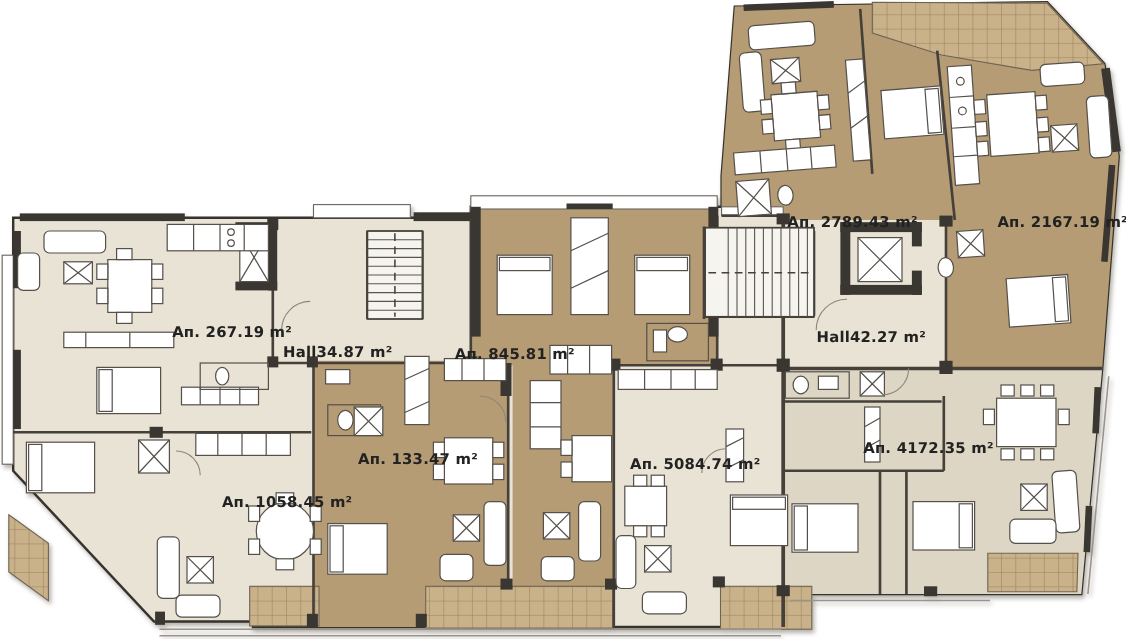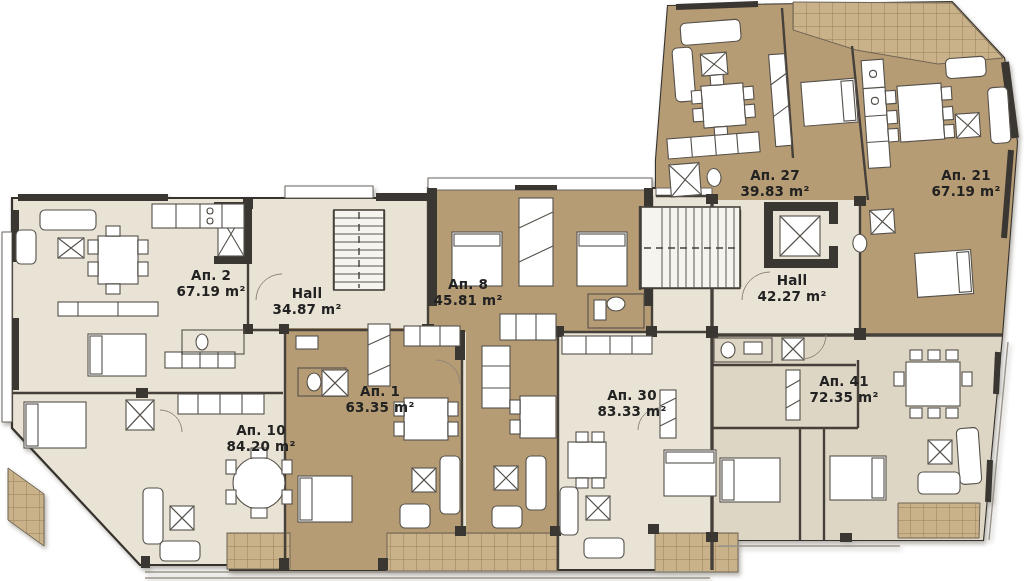--- a/index.html
+++ b/index.html
@@ -1,23 +1,23 @@
 <!DOCTYPE html>
 <html><head>
 <meta charset="utf-8">
 <style>
   html,body{margin:0;padding:0;background:#ffffff;}
   #stage{position:relative;width:1024px;height:581px;background:#ffffff;overflow:hidden;
          font-family:"DejaVu Sans",sans-serif;}
   #plan-svg{position:absolute;left:0;top:0;}
   .shadowed{filter:drop-shadow(2px 3px 2px rgba(90,85,70,.45));}
   
-  .room-label{position:absolute;transform:translate(-50%,-50%);display:flex;flex-direction:column;
+  .room-label{position:absolute;transform:translate(-50%,-50%);display:flex;flex-direction:row;
       align-items:center;font-weight:700;font-size:13.5px;line-height:15.5px;color:#222222;
-      white-space:nowrap;text-align:right;letter-spacing:.2px;}
+      white-space:nowrap;text-align:right;letter-spacing:.2px;margin-top:20px;}
   
   .base{fill:#e9e3d5;stroke:#36322d;stroke-width:2.2;}
   .tan{fill:#b69c74;}
   .greige{fill:#ded6c5;}
   .terrace{fill:url(#tgrid);stroke:#6f6454;stroke-width:1;}
   .wk{fill:#3a3631;}                         
   .wl{stroke:#45403a;stroke-width:2.4;fill:none;}   
   .wl3{stroke:#45403a;stroke-width:3.4;fill:none;}
   .f{fill:#ffffff;stroke:#55504a;stroke-width:1.1;}  
   .fx{stroke:#55504a;stroke-width:1.1;fill:none;}
@@ -367,39 +367,39 @@
 </svg>
 
   <div class="room-label" style="left:211px;top:283px">
     <span>Ап. 2</span>
     <span>67.19 m²</span>
   </div>
   <div class="room-label" style="left:307px;top:301px">
     <span>Hall</span>
     <span>34.87 m²</span>
   </div>
-  <div class="room-label" style="left:468px;top:292px">
+  <div class="room-label" style="left:468px;top:303px">
     <span>Ап. 8</span>
     <span>45.81 m²</span>
   </div>
   <div class="room-label" style="left:380px;top:399px">
     <span>Ап. 1</span>
-    <span>63.35 m²</span>
+    <span>33.47 m²</span>
   </div>
   <div class="room-label" style="left:261px;top:438px">
     <span>Ап. 10</span>
-    <span>84.20 m²</span>
+    <span>58.45 m²</span>
   </div>
   <div class="room-label" style="left:632px;top:403px">
-    <span>Ап. 30</span>
-    <span>83.33 m²</span>
+    <span>Ап. 50</span>
+    <span>84.74 m²</span>
   </div>
   <div class="room-label" style="left:775px;top:183px">
     <span>Ап. 27</span>
-    <span>39.83 m²</span>
+    <span>89.43 m²</span>
   </div>
   <div class="room-label" style="left:966px;top:183px">
     <span>Ап. 21</span>
     <span>67.19 m²</span>
   </div>
   <div class="room-label" style="left:792px;top:288px">
     <span>Hall</span>
     <span>42.27 m²</span>
   </div>
   <div class="room-label" style="left:844px;top:389px">

